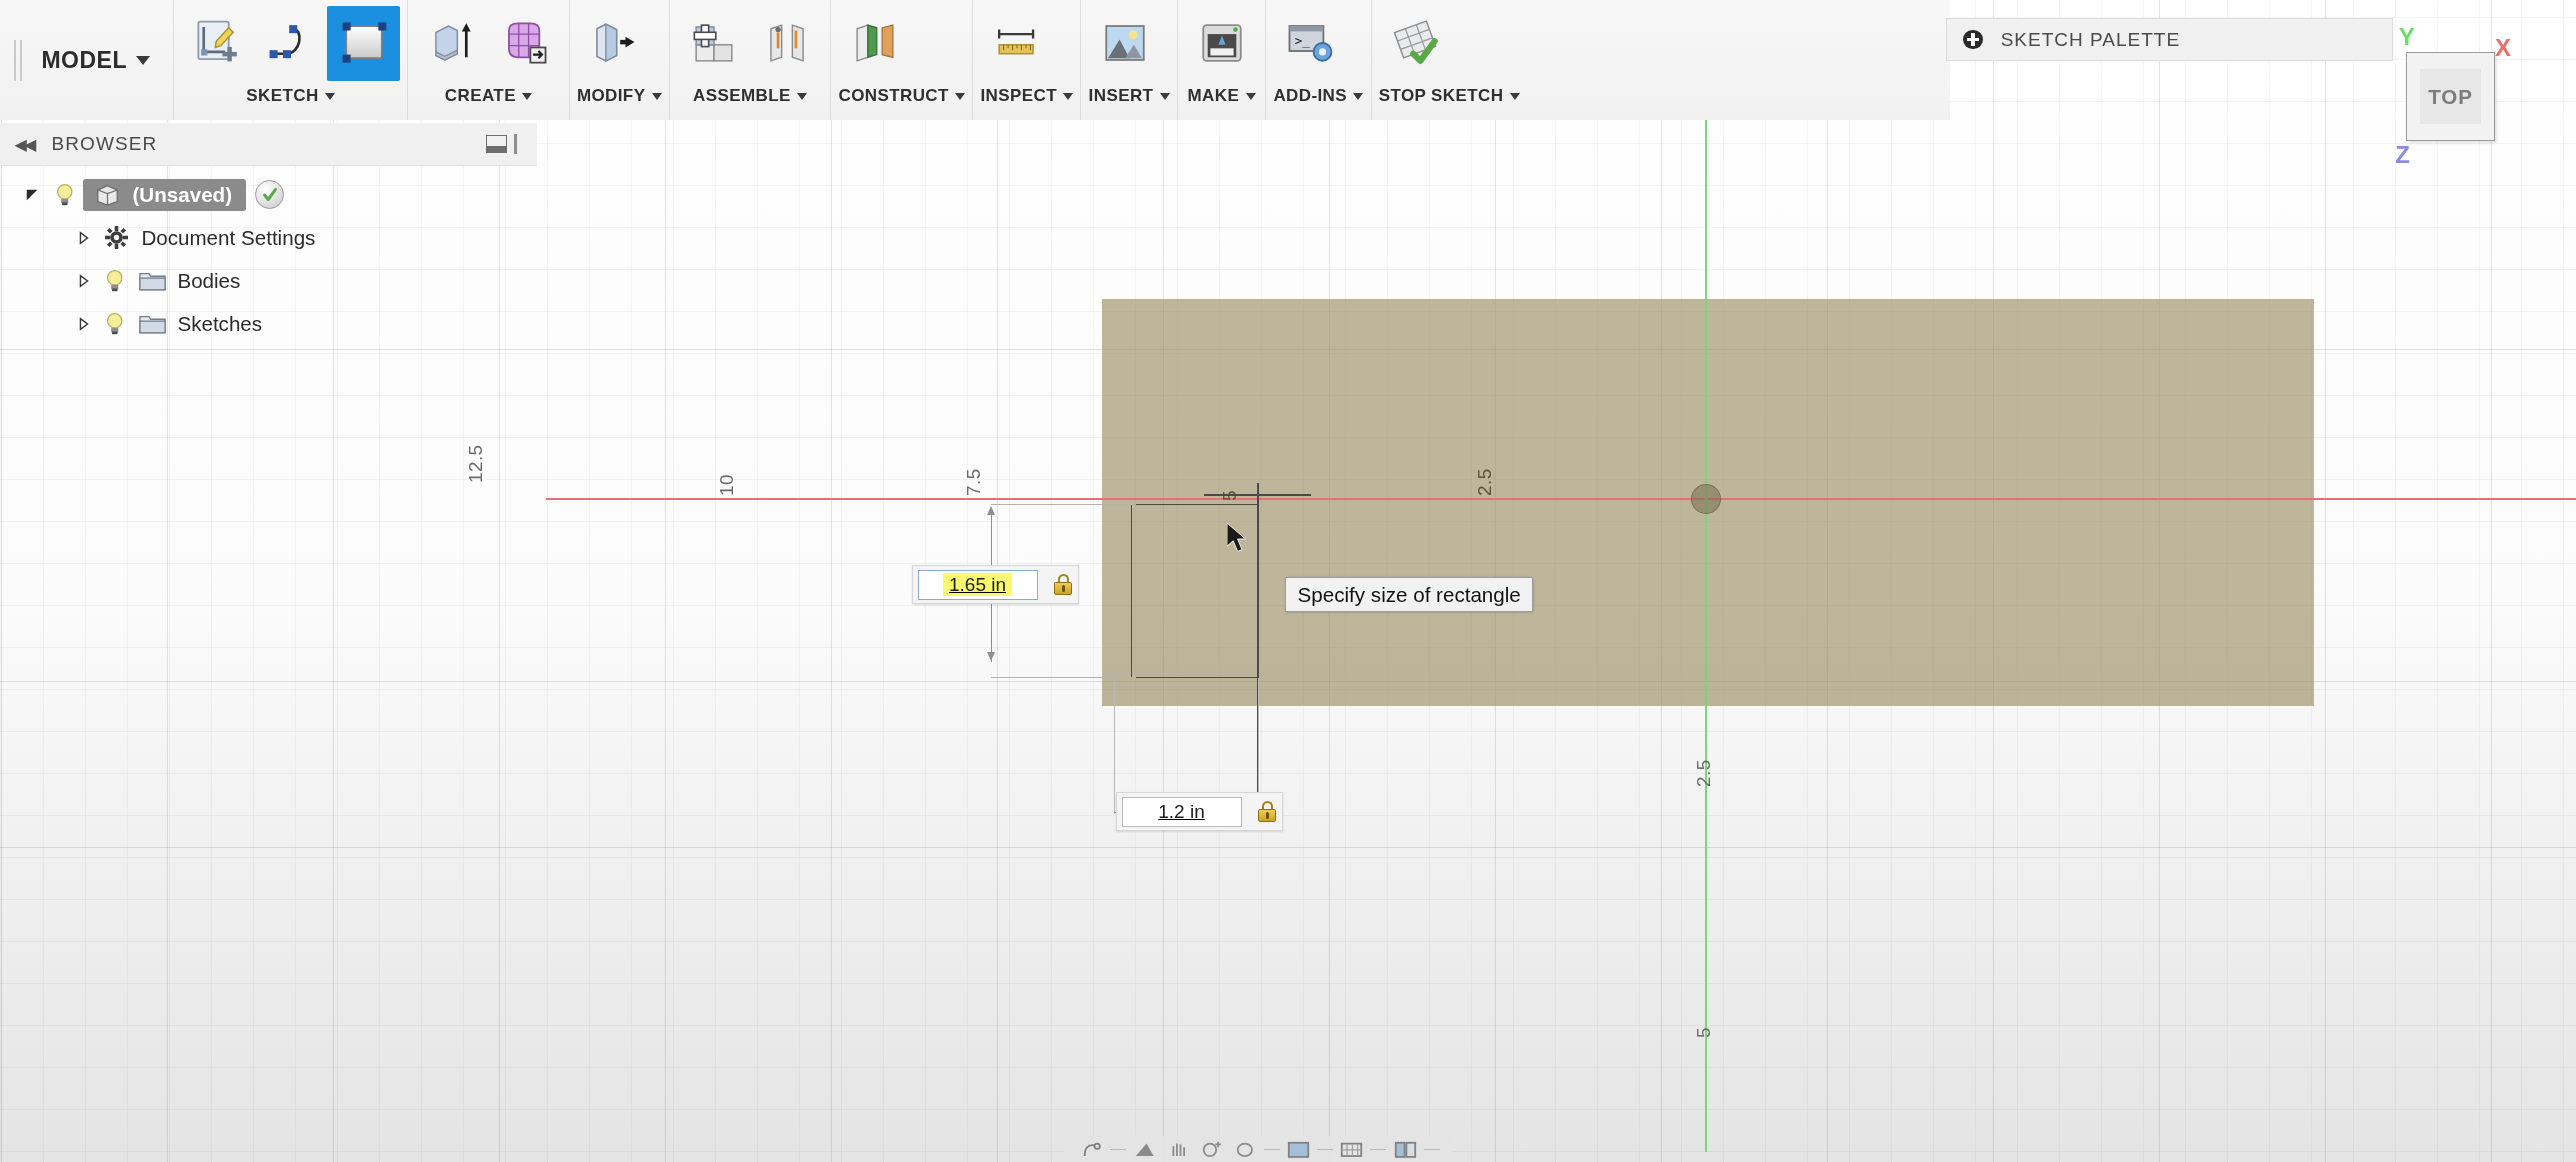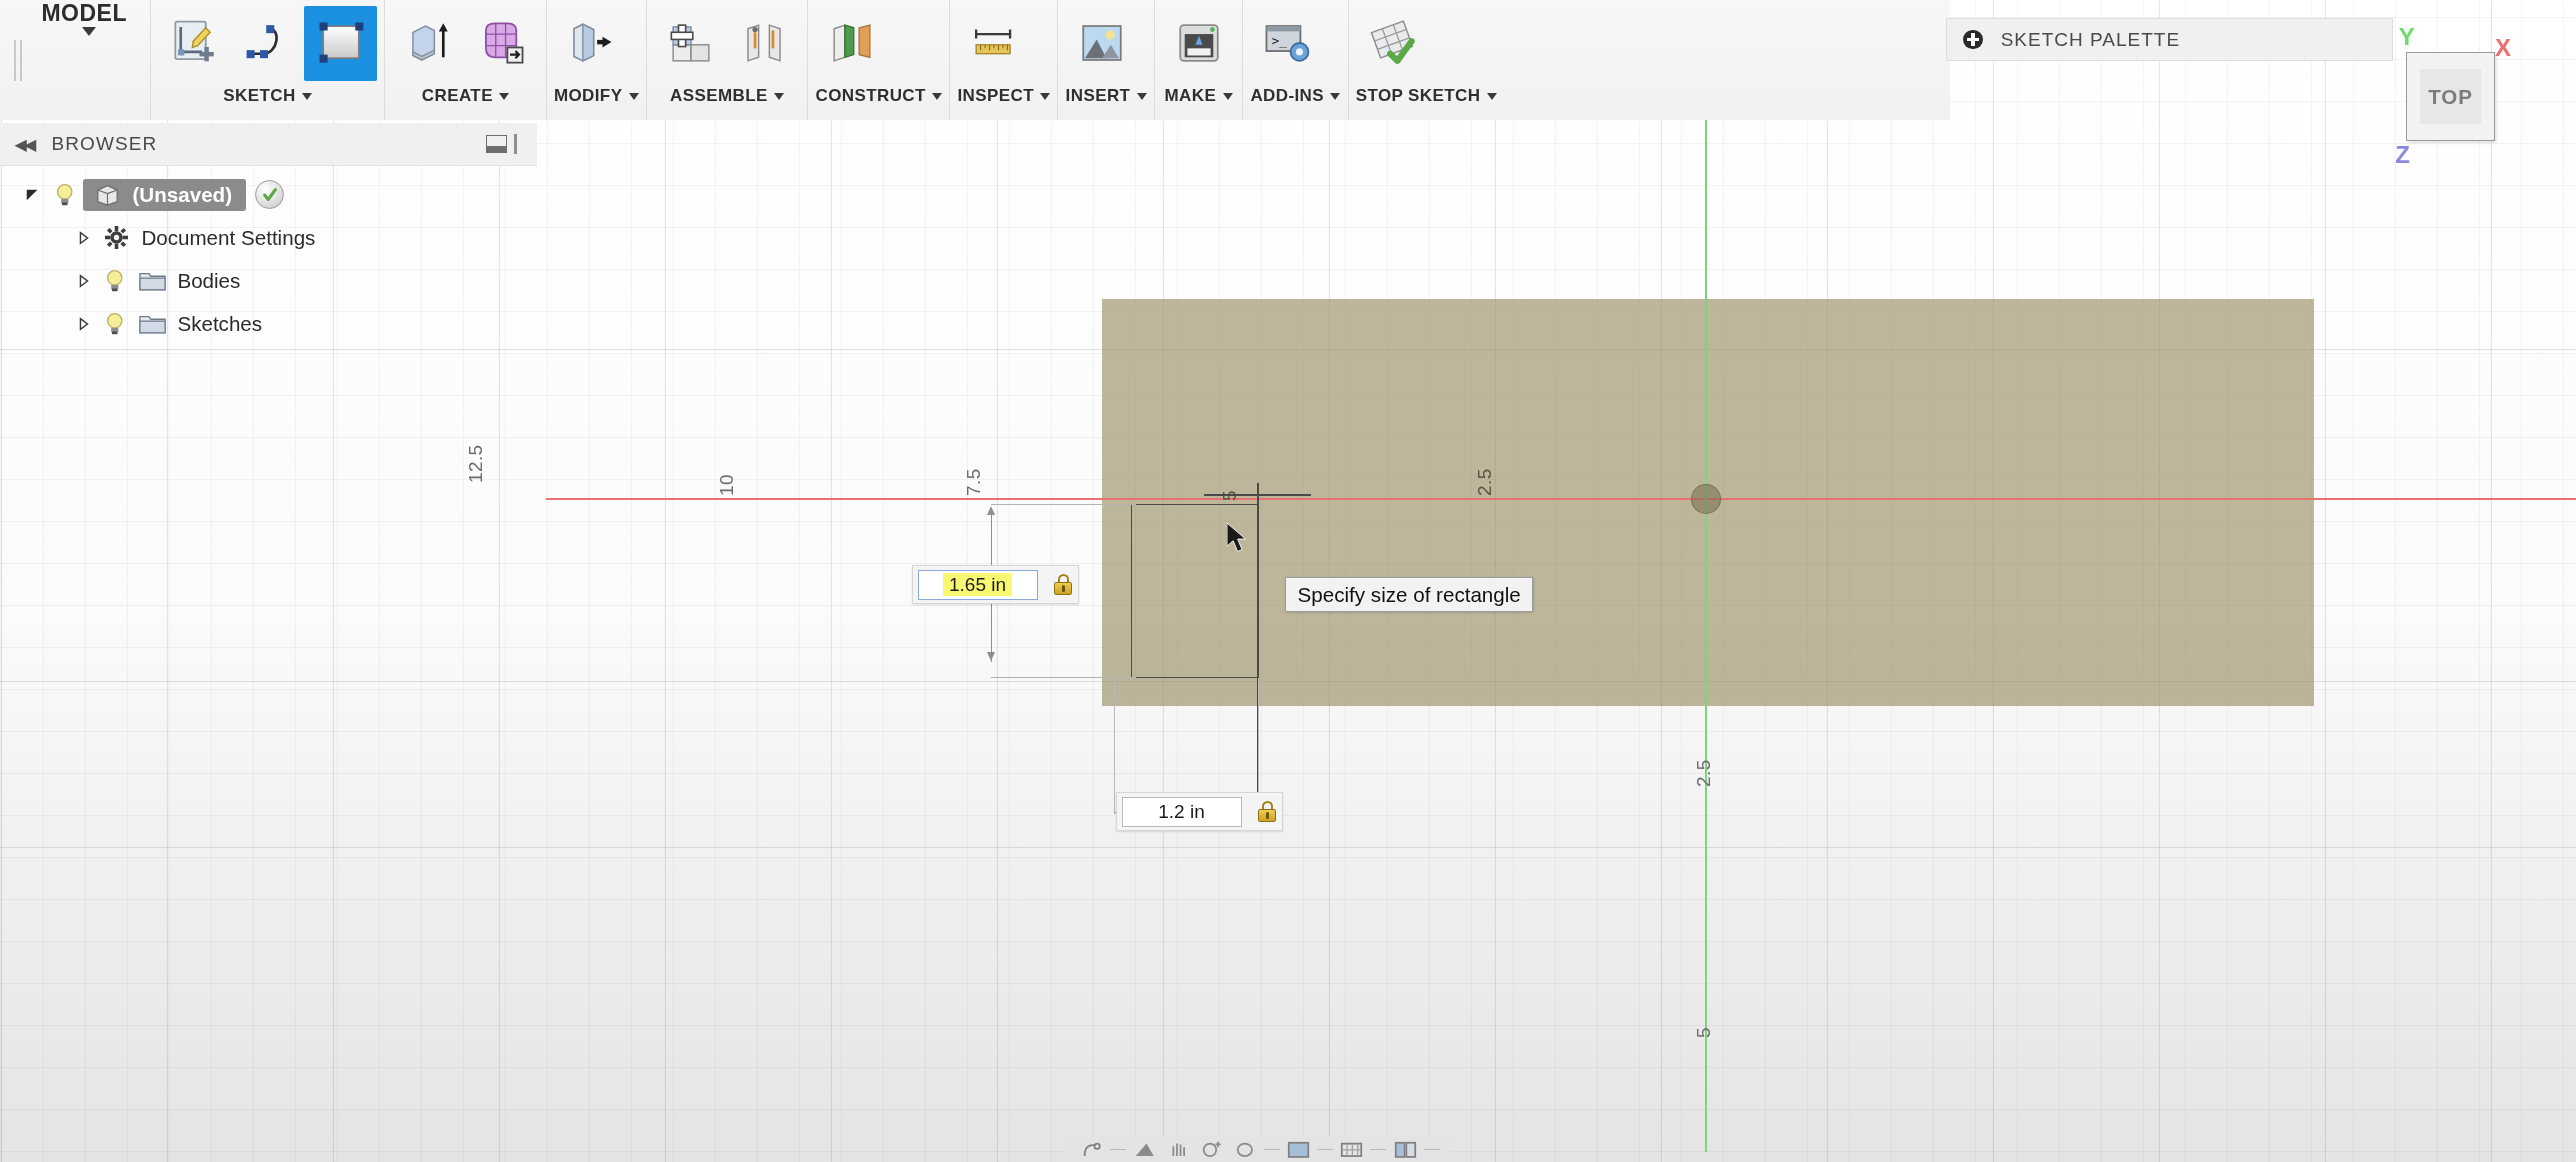--- a/index.html
+++ b/index.html
@@ -110,21 +110,21 @@
   }
   .dim-ext-r {
     position: absolute; left: 1258px; top: 678px; width: 0.9px; height: 136px;
     background: #b8b8b8;
   }
 
   
   .dim-box {
     position: absolute; display: flex; align-items: center;
     background: #f4f4f4; border: 0.9px solid #d6d6d6;
-    padding: 3.6px 4.5px; gap: 16px; box-shadow: 0 0.9px 1.8px rgba(0,0,0,0.12);
+    padding: 3.6px 4.5px; gap: 16px; box-shadow: 0 0.9px 1.8px rgba(0,0,0,0.12); text-decoration: underline;
   }
   .dim-field {
     background: #fff; border: 0.9px solid #b9b9b9;
     min-width: 120px; height: 30px; display: flex;
     align-items: center; justify-content: center;
     font-size: 19px; color: #1b1b1b;
   }
   .dim-field.focused { border: 1.8px solid #8aa9d6; }
   .dim-field .hl {
     background: #f9f871; padding: 0.9px 6.3px; display: inline-block;
@@ -169,21 +169,21 @@
     display: flex; align-items: stretch;
   }
   .tb-handle {
     width: 36px; display: flex; align-items: center; justify-content: center;
   }
   .tb-handle i {
     display: block; width: 1.8px; height: 41px; background: #c9c9c9; margin: 0 1.8px;
   }
   .tb-model {
     display: flex; align-items: center; padding: 0 23px 0 5.4px;
-    border-right: 0.9px solid #dcdcdc; height: 100%; flex-direction: column;
+    border-right: 0.9px solid #dcdcdc; height: 100%;
   }
   .tb-model .lbl {
     font-size: 23px; font-weight: bold; color: #2d2d2d; letter-spacing: 0.5px;
   }
   .caret {
     display: inline-block; margin-left: 9px;
     width: 0; height: 0; border-left: 7.2px solid transparent;
     border-right: 7.2px solid transparent; border-top: 9px solid #3a3a3a;
   }
   .tb-group {

